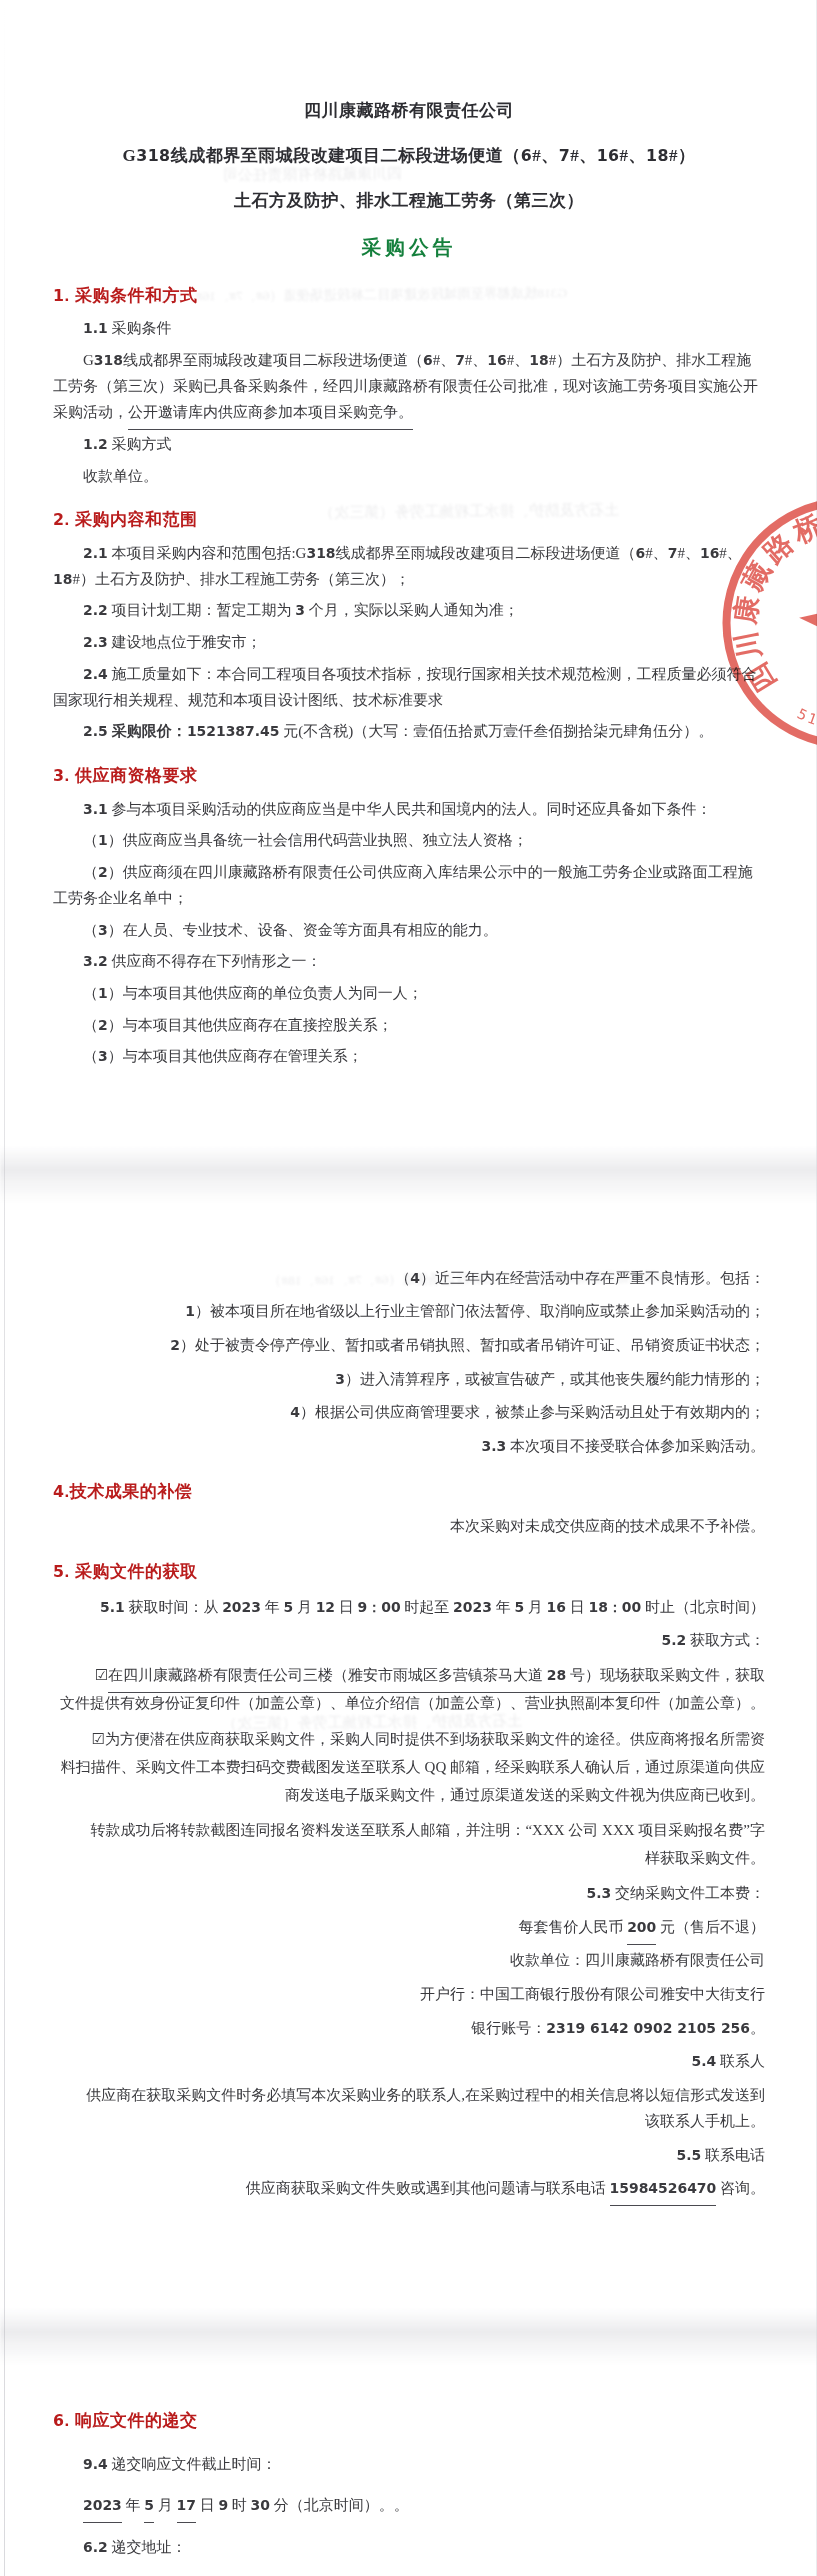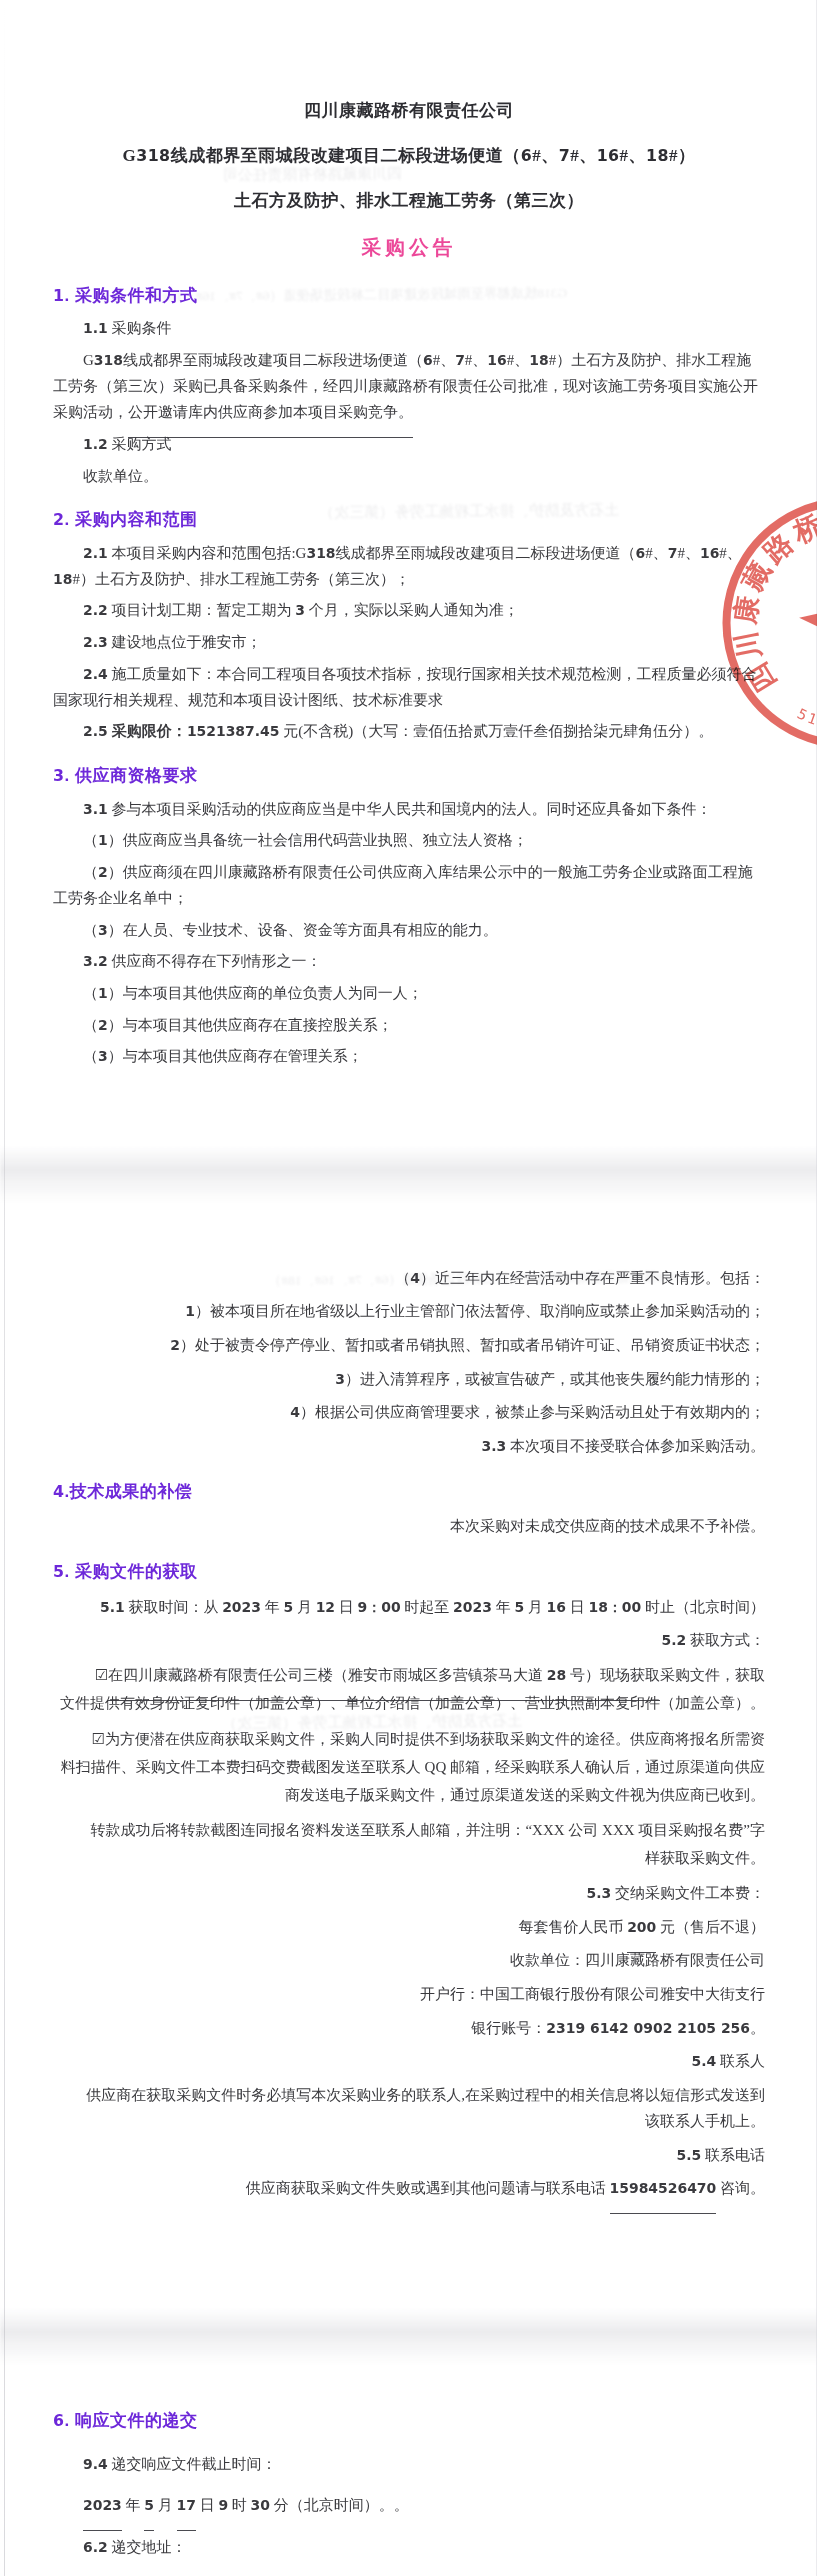--- a/index.html
+++ b/index.html
@@ -9,27 +9,27 @@
   .page1{height:1185px;padding-top:88px;}
   .page2{height:1157px;padding-top:72px;}
   .page3{height:1128px;padding-top:58px;}
   .blk{font-size:15px;line-height:26px;text-indent:2em;}
   .page1 .p{margin-top:5.7px;}
   .page2 .p{margin-top:7.7px;text-align:right;}
   .page3 .p{margin-top:15.5px;}
   .title{font-size:17px;line-height:45px;text-align:center;text-indent:0;font-weight:bold;
          letter-spacing:0.5px;color:#2e2e33;margin-top:0;}
   .notice{font-size:19.6px;line-height:32px;margin-top:9.3px;text-align:center;text-indent:0;
-          font-weight:bold;letter-spacing:4.1px;color:#ec4899;}
+          font-weight:bold;letter-spacing:4.1px;color:#15803d;}
   .h{font-size:17px;line-height:29px;margin-top:16.5px;font-weight:bold;text-indent:0;
-     font-family:"Liberation Sans","DejaVu Sans",sans-serif;color:#6d28d9;letter-spacing:0.5px;}
+     font-family:"Liberation Sans","DejaVu Sans",sans-serif;color:#b91c1c;letter-spacing:0.5px;}
   .page2 .h{margin-top:17.5px;}
   .page3 .h{margin-top:6px;}
   .loose{line-height:28px;}
-  .u{border-bottom:1px solid #4a4a50;padding-bottom:17px;}
+  .u{border-bottom:1px solid #4a4a50;padding-bottom:9px;}
   .b{font-family:"Liberation Sans","DejaVu Sans",sans-serif;font-weight:bold;}
   .n{font-family:"DejaVu Sans","Liberation Sans",sans-serif;font-weight:600;font-size:0.93em;}
   .band{position:absolute;left:0;width:100%;height:57px;pointer-events:none;
         background:linear-gradient(180deg,rgba(255,255,255,0) 0%,rgba(202,202,208,0.36) 42%,
                    rgba(215,215,220,0.28) 64%,rgba(255,255,255,0) 100%);filter:blur(1px);}
   .edge-l{position:absolute;left:3.6px;top:0;height:100%;width:1px;pointer-events:none;
           background:linear-gradient(180deg,rgba(190,190,196,0) 0%,rgba(190,190,196,0.45) 35%,rgba(185,185,192,0.6) 100%);}
   .edge-r{position:absolute;right:1.5px;top:0;height:100%;width:1px;background:rgba(205,205,212,0.4);pointer-events:none;}
   .ghost{position:absolute;transform:scaleX(-1) rotate(.5deg);filter:blur(1.3px);opacity:.13;
          color:#70707a;font-size:15px;white-space:nowrap;pointer-events:none;}

